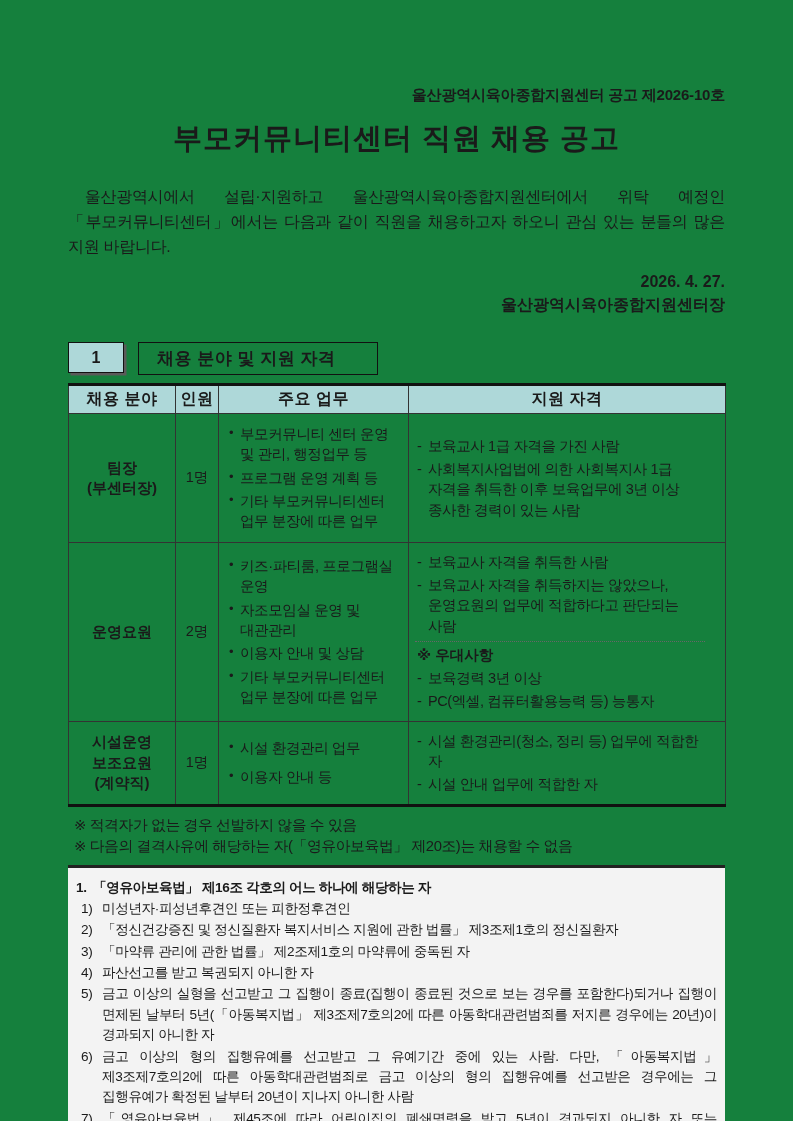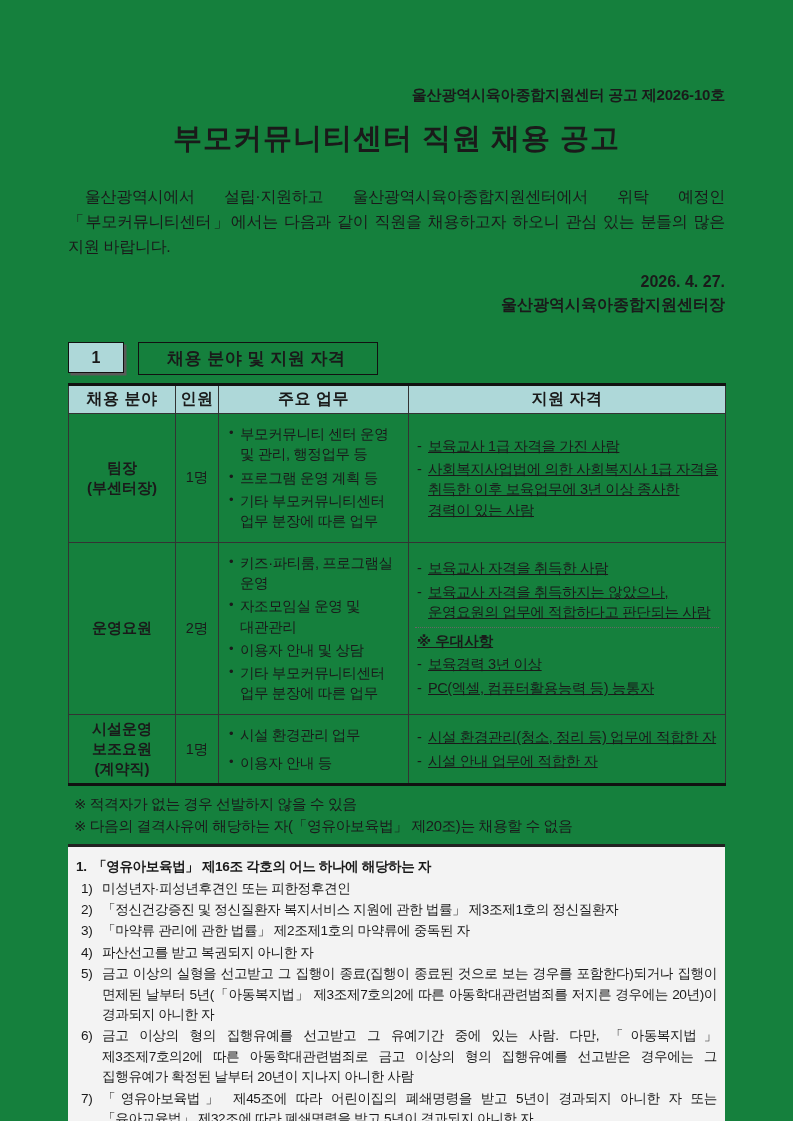--- a/index.html
+++ b/index.html
@@ -39,21 +39,21 @@
   .section-no {
     width: 56px; height: 31px;
     background: var(--teal);
     border: 1.5px solid #111;
     box-shadow: 2.5px 2.5px 0 #5a5a5a;
     display: flex; align-items: center; justify-content: center;
     font-weight: bold; font-size: 16px;
   }
   .section-title-box {
     border: 1.5px solid #111;
-    padding: 4px 22px 4px 28px;
+    padding: 4px 22px 4px 18px;
     display: flex; align-items: center;
     font-weight: bold; font-size: 17px;
     letter-spacing: 0.5px;
     min-width: 240px;
   }
 
   table.recruit {
     margin-top: 8px;
     width: 657px;
     border-collapse: collapse;
@@ -64,21 +64,21 @@
   table.recruit th, table.recruit td { border: 1px solid #333; vertical-align: middle; }
   table.recruit th {
     background: var(--teal);
     font-size: 16px; font-weight: bold;
     height: 29px; text-align: center;
     letter-spacing: 0.5px;
   }
   td.cell-field { text-align: center; font-weight: bold; font-size: 15px; line-height: 1.35; }
   td.cell-count { text-align: center; font-size: 14.5px; }
   td.cell-duties { padding: 7px 4px 7px 6px; }
-  td.cell-quals { padding: 6px 6px 6px 6px; vertical-align: top; text-decoration: underline; }
+  td.cell-quals { padding: 6px 20px 6px 6px; vertical-align: top; }
   .duty { position: relative; padding-left: 15px; font-size: 14.5px; line-height: 1.4; margin: 3px 0; letter-spacing: -0.4px; word-break: keep-all; }
   .duty::before { content: "•"; position: absolute; left: 4px; top: 0; font-size: 13px; }
   .qual { position: relative; padding-left: 13px; font-size: 14.5px; line-height: 1.4; margin: 3px 0; letter-spacing: -0.4px; word-break: keep-all; }
   .qual::before { content: "-"; position: absolute; left: 2px; top: 0; }
   .pref-divider { border-top: 1.5px dotted #666; margin: 5px 0 3px 0; }
   .pref-title { position: relative; padding-left: 2px; font-size: 14.5px; font-weight: bold; line-height: 1.4; }
   .row-team td.cell-duties, .row-team td.cell-quals { height: 103px; }
   .row-oper td.cell-duties { height: 122px; }
   .row-fac td.cell-duties, .row-fac td.cell-quals { height: 66px; }
   .row-fac td.cell-quals { vertical-align: middle; }

